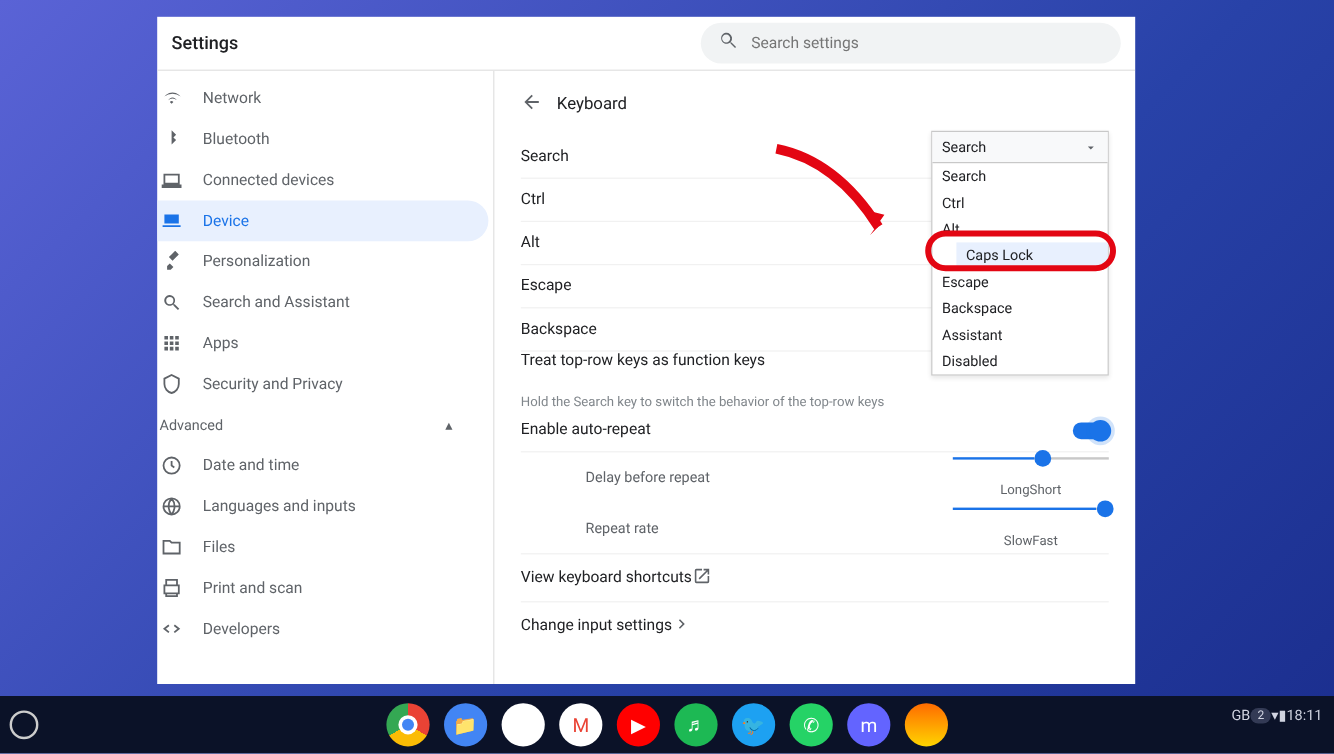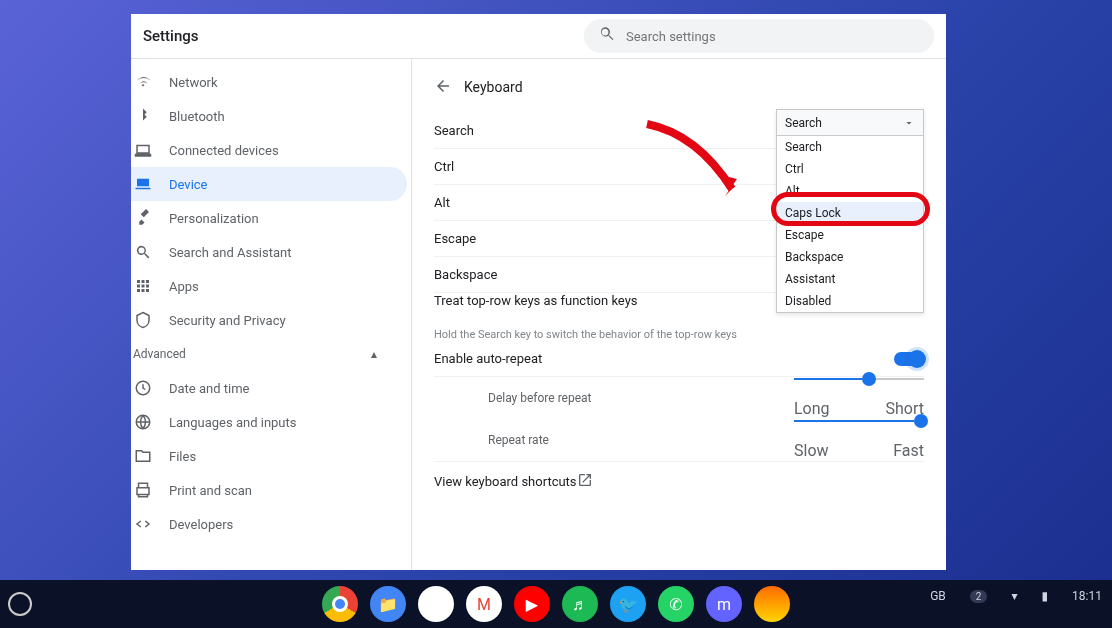--- a/index.html
+++ b/index.html
@@ -26,34 +26,34 @@
   .row .lab { flex:1; }
   .row .sub { font-size:11px; color:#80868b; }
   .row.stack { flex-direction:column; align-items:flex-start; justify-content:center; height:48px; }
   .indent { padding-left:54px; display:flex; align-items:center; height:42px; font-size:12px; color:#5f6368; }
   .toggle { width:30px; height:14px; background:#1a73e8; border-radius:7px; position:relative; }
   .toggle::after { content:""; position:absolute; right:-2px; top:-2px; width:18px; height:18px; background:#1a73e8; border-radius:50%; box-shadow:0 0 0 3px rgba(26,115,232,.2); }
   .slider { width:130px; height:2px; background:#1a73e8; position:relative; }
   .slider.grey { background:linear-gradient(to right,#1a73e8 0%,#1a73e8 var(--p,50%),#c8c8c8 var(--p,50%),#c8c8c8 100%); }
   .slider .thumb { position:absolute; top:-6px; width:14px; height:14px; background:#1a73e8; border-radius:50%; }
   .slider-wrap { margin-left:auto; width:130px; }
-  .slider-lab { display:flex; justify-content:space-between; font-size:16px; color:#5f6368; margin-top:19px; }
+  .slider-lab { display:flex; justify-content:center; font-size:11px; color:#5f6368; margin-top:19px; }
   .linkrow { display:flex; align-items:center; height:40px; font-size:13px; color:#202124; }
   .linkrow svg { width:16px; height:16px; fill:#5f6368; margin-left:auto; }
   .dropdown-box { position:absolute; right:22px; top:50px; width:148px; border:1px solid #c8c8c8; background:#fff; box-shadow:0 2px 4px rgba(0,0,0,.1); }
   .dd-sel { height:26px; display:flex; align-items:center; padding:0 8px; font-size:12px; color:#202124; background:#f8f9fa; border-bottom:1px solid #c8c8c8; justify-content:space-between; }
   .dd-sel svg { width:12px; height:12px; fill:#5f6368; }
   .dd-opt { height:22px; display:flex; align-items:center; padding:0 8px; font-size:12px; color:#202124; cursor:pointer; }
-  .dd-opt.hl { background:#e8f0fe; }
+  .dd-opt.hl { background:#e8f0fe;margin-left:20px; }
   .red-highlight { position:absolute; border:5px solid #e30613; border-radius:18px; pointer-events:none; }
   .arrow { position:absolute; pointer-events:none; }
   .shelf { position:absolute; left:0; bottom:0; width:100%; height:48px; background:#0b1228; display:flex; align-items:center; justify-content:center; }
   .shelf .circle { width:36px; height:36px; border-radius:50%; margin:0 6px; display:flex; align-items:center; justify-content:center; font-size:16px; color:#fff; }
   .launcher { position:absolute; left:8px; bottom:12px; width:24px; height:24px; border:2px solid #ccc; border-radius:50%; }
-  .tray { position:absolute; right:10px; bottom:0; height:64px; display:flex; align-items:center; font-size:12px; color:#d0d3e0; gap:24px; }
+  .tray { position:absolute; right:10px; bottom:0; height:64px; display:flex; align-items:center; font-size:12px; color:#d0d3e0; gap:0; }
   .tray .pill { background:#333a55; border-radius:10px; padding:1px 6px; font-size:10px; }
   .sep-top { height:1px; background:#e0e0e0; }
 </style>
 </head>
 <body>
 
 <div class="window">
   <div class="header">
     <span class="title">Settings</span>
     <div class="search-wrap">
@@ -231,20 +231,26 @@
           <div class="slider-lab">
               <span>Slow</span>
               <span>Fast</span>
             </div>
         </div>
       </div>
       <div class="linkrow" style="border-top:1px solid #f1f1f1">
         <span>View keyboard shortcuts</span>
         <span><svg viewBox="0 0 24 24">
               <path d="M19 19H5V5h7V3H5a2 2 0 00-2 2v14a2 2 0 002 2h14a2 2 0 002-2v-7h-2v7zM14 3v2h3.59l-9.83 9.83 1.41 1.41L19 6.41V10h2V3h-7z"></path>
+            </svg></span>
+      </div>
+      <div class="linkrow" style="border-top:1px solid #f1f1f1">
+        <span>Change input settings</span>
+        <span><svg viewBox="0 0 24 24">
+              <path d="M10 6L8.59 7.41 13.17 12l-4.58 4.59L10 18l6-6z"></path>
             </svg></span>
       </div>
 
       <div class="dropdown-box" id="dd">
           <div class="dd-sel">
             <span>Search</span>
             <svg viewBox="0 0 24 24">
               <path d="M7 10l5 5 5-5z"></path>
             </svg>
           </div>

